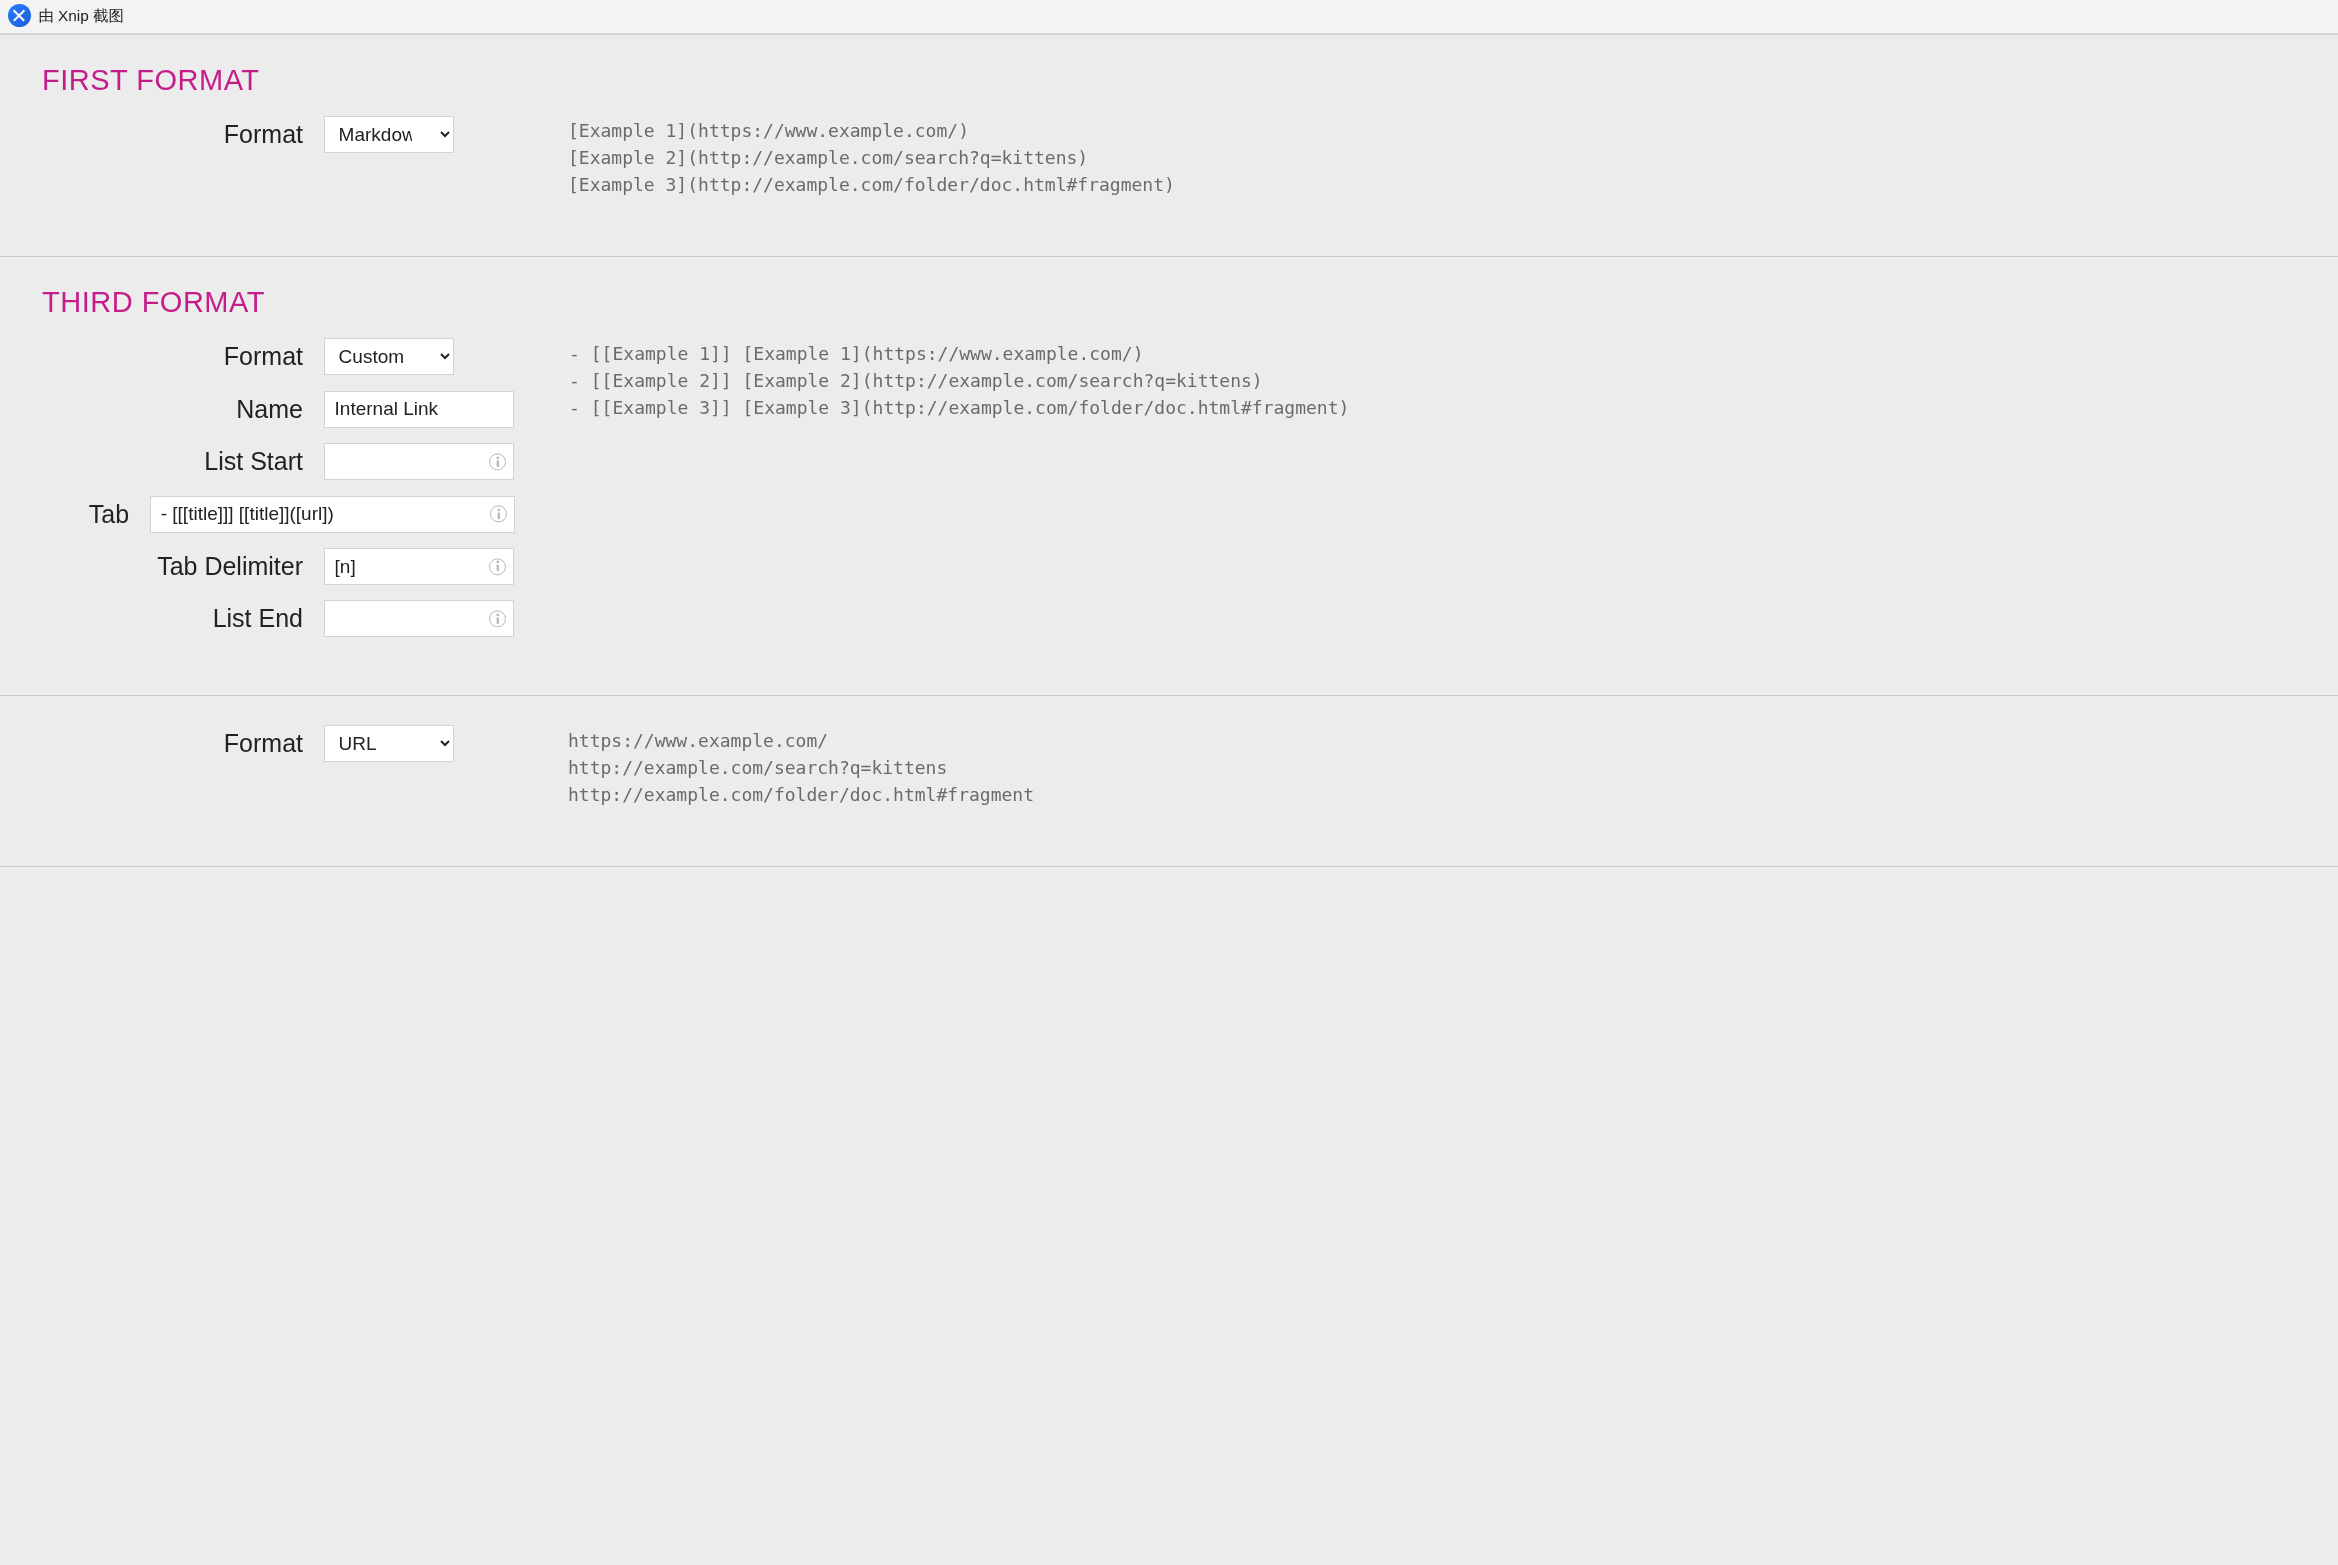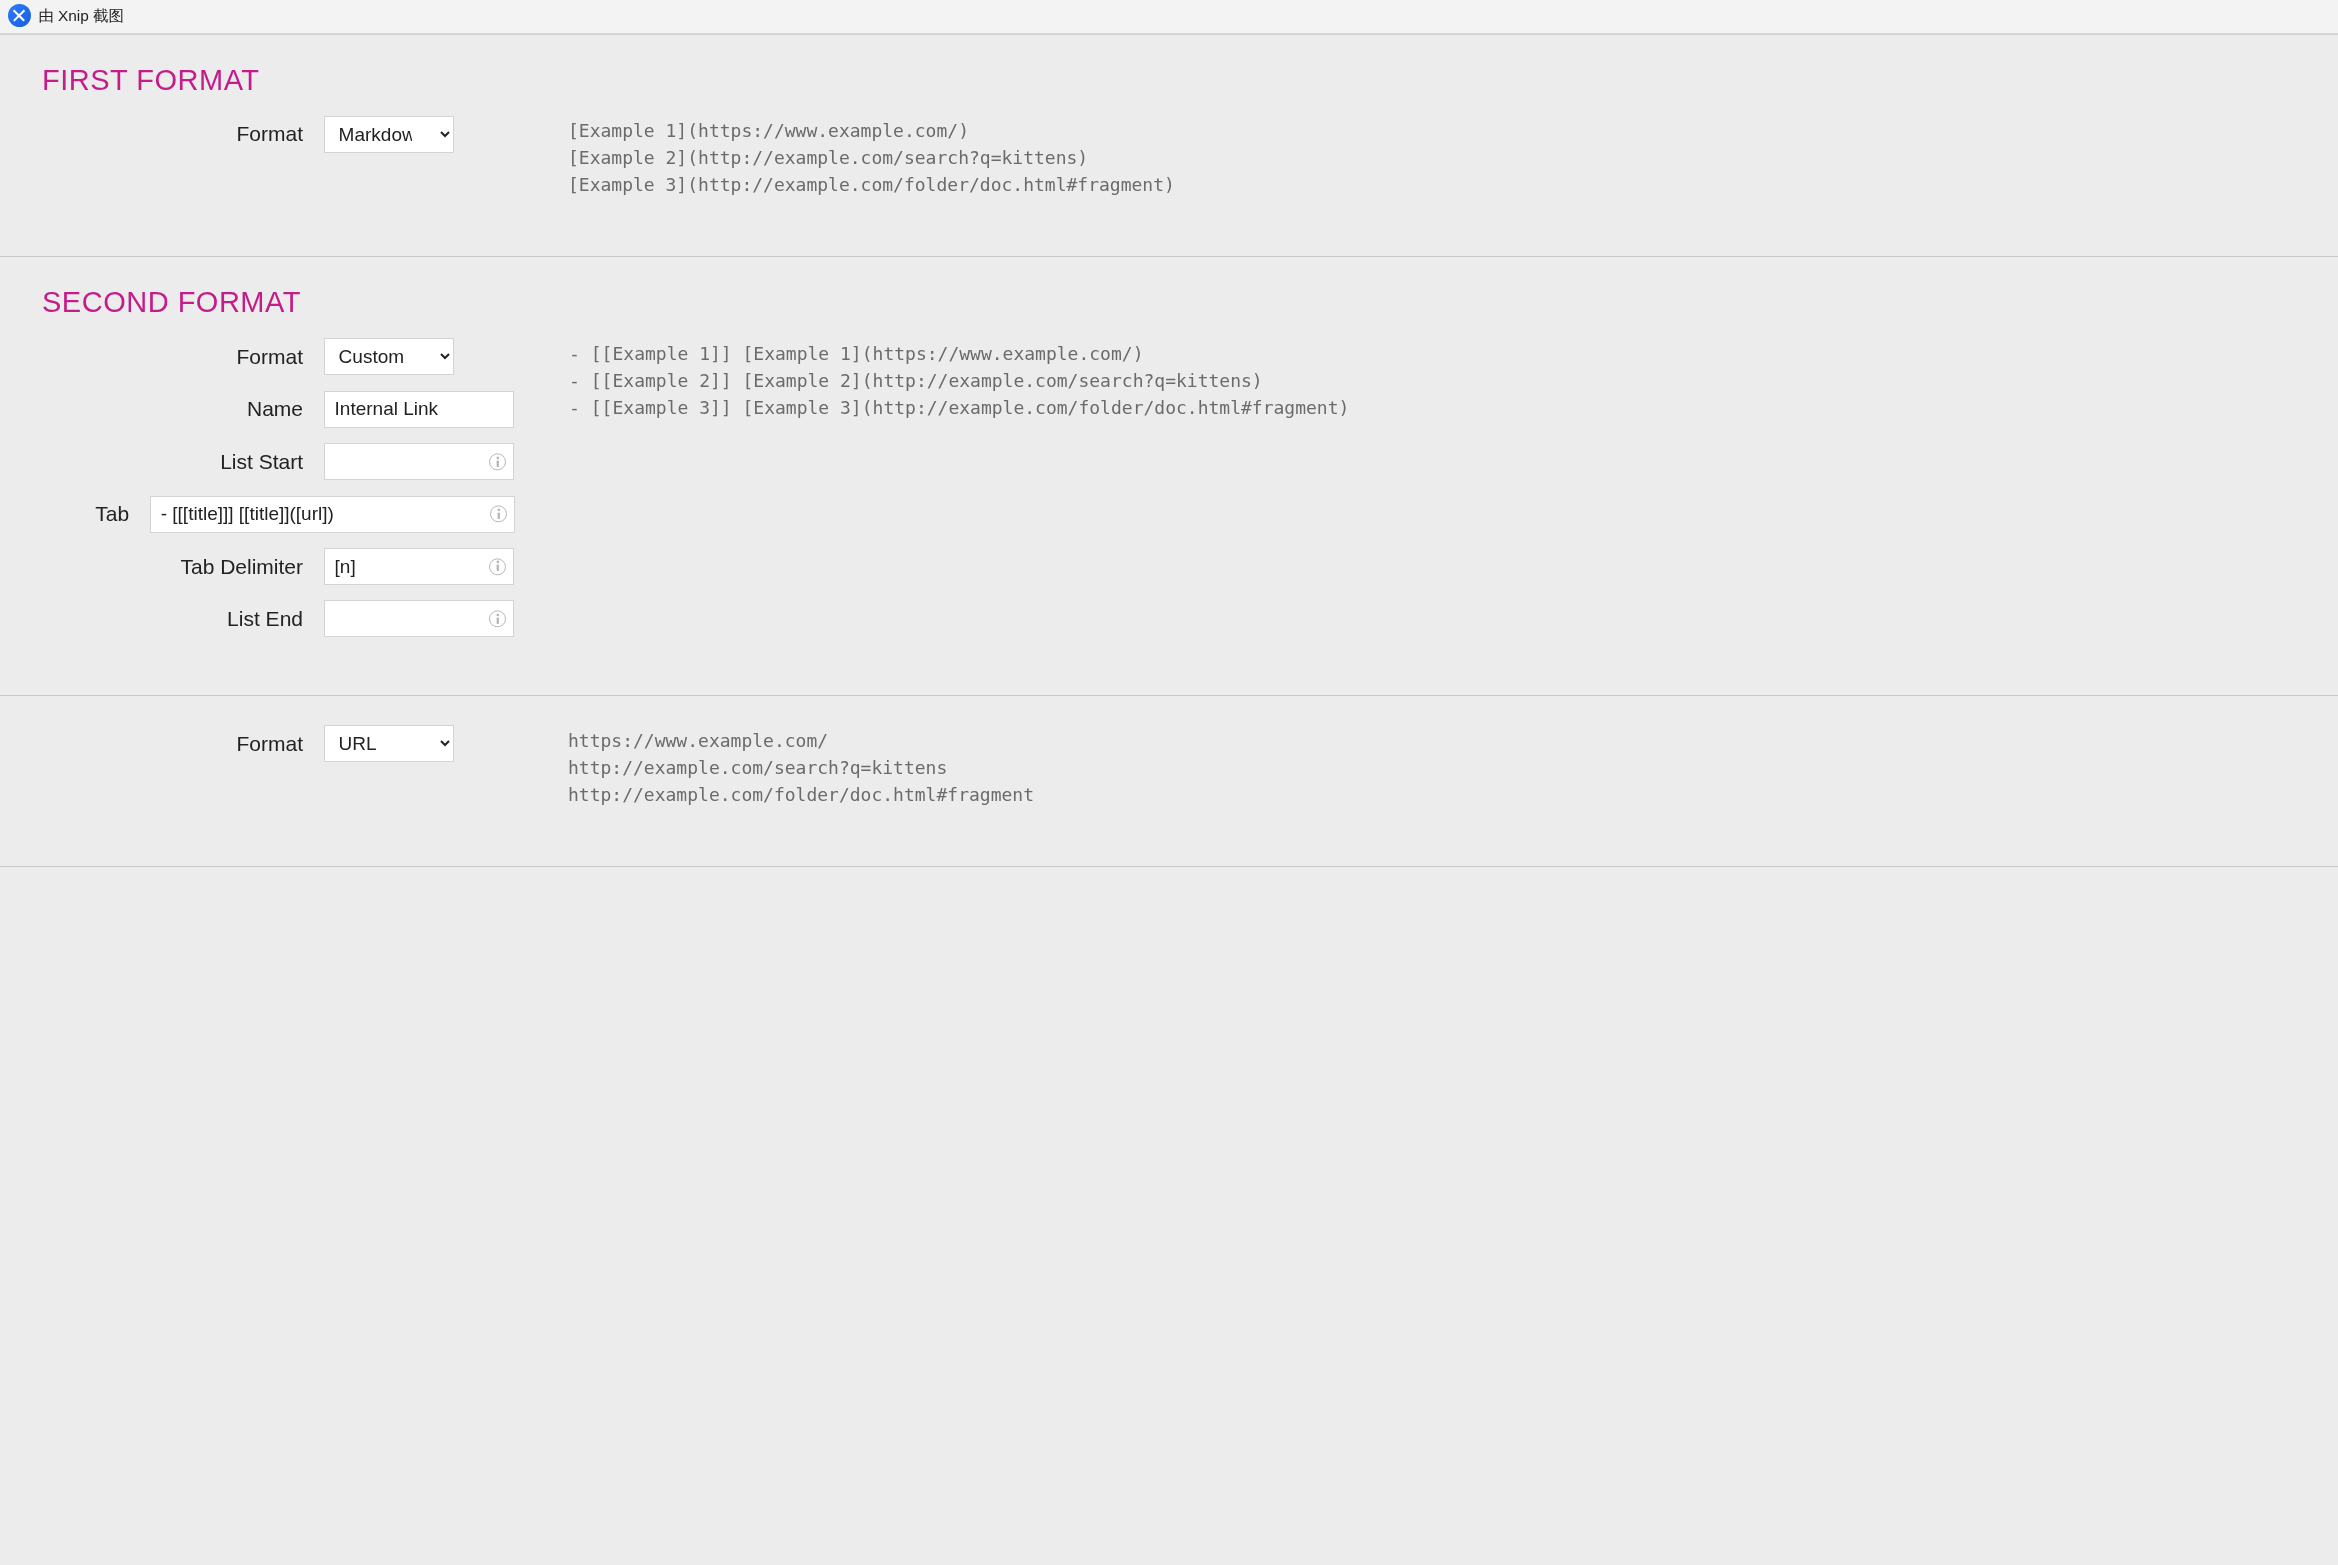--- a/index.html
+++ b/index.html
@@ -73,21 +73,21 @@
     display: grid;
     grid-template-columns: 110px 365px;
     row-gap: 24px;
     align-items: center;
     margin-top: 15.4px;
     margin-left: -1.9px;
   }
   .lbl {
     text-align: right;
     padding-right: 21px;
-    font-size: 21px;
+    font-size: 25px;
     color: #222;
   }
   .sel, .txt {
     width: 100%;
     height: 37px;
     font-size: 19px;
     color: #222;
     background: #fff;
     border: 1px solid #d4d4d4;
     padding: 3.8px 9.6px;
@@ -134,21 +134,21 @@
         </div>
       </div>
     </div>
     <div class="preview">[Example 1](https://www.example.com/)
 [Example 2](http://example.com/search?q=kittens)
 [Example 3](http://example.com/folder/doc.html#fragment)</div>
   </div>
 </div>
 
 <div class="section">
-  <h2 class="heading">SECOND FORMAT</h2>
+  <h2 class="heading">THIRD FORMAT</h2>
   <div class="body-row">
     <div class="form-col">
 
       <div class="form-grid" style="grid-template-columns:282px 190px;">
         <div class="lbl">Format</div>
         <div>
           <select class="sel sel-narrow">
             <option>Custom</option>
           </select>
         </div>

